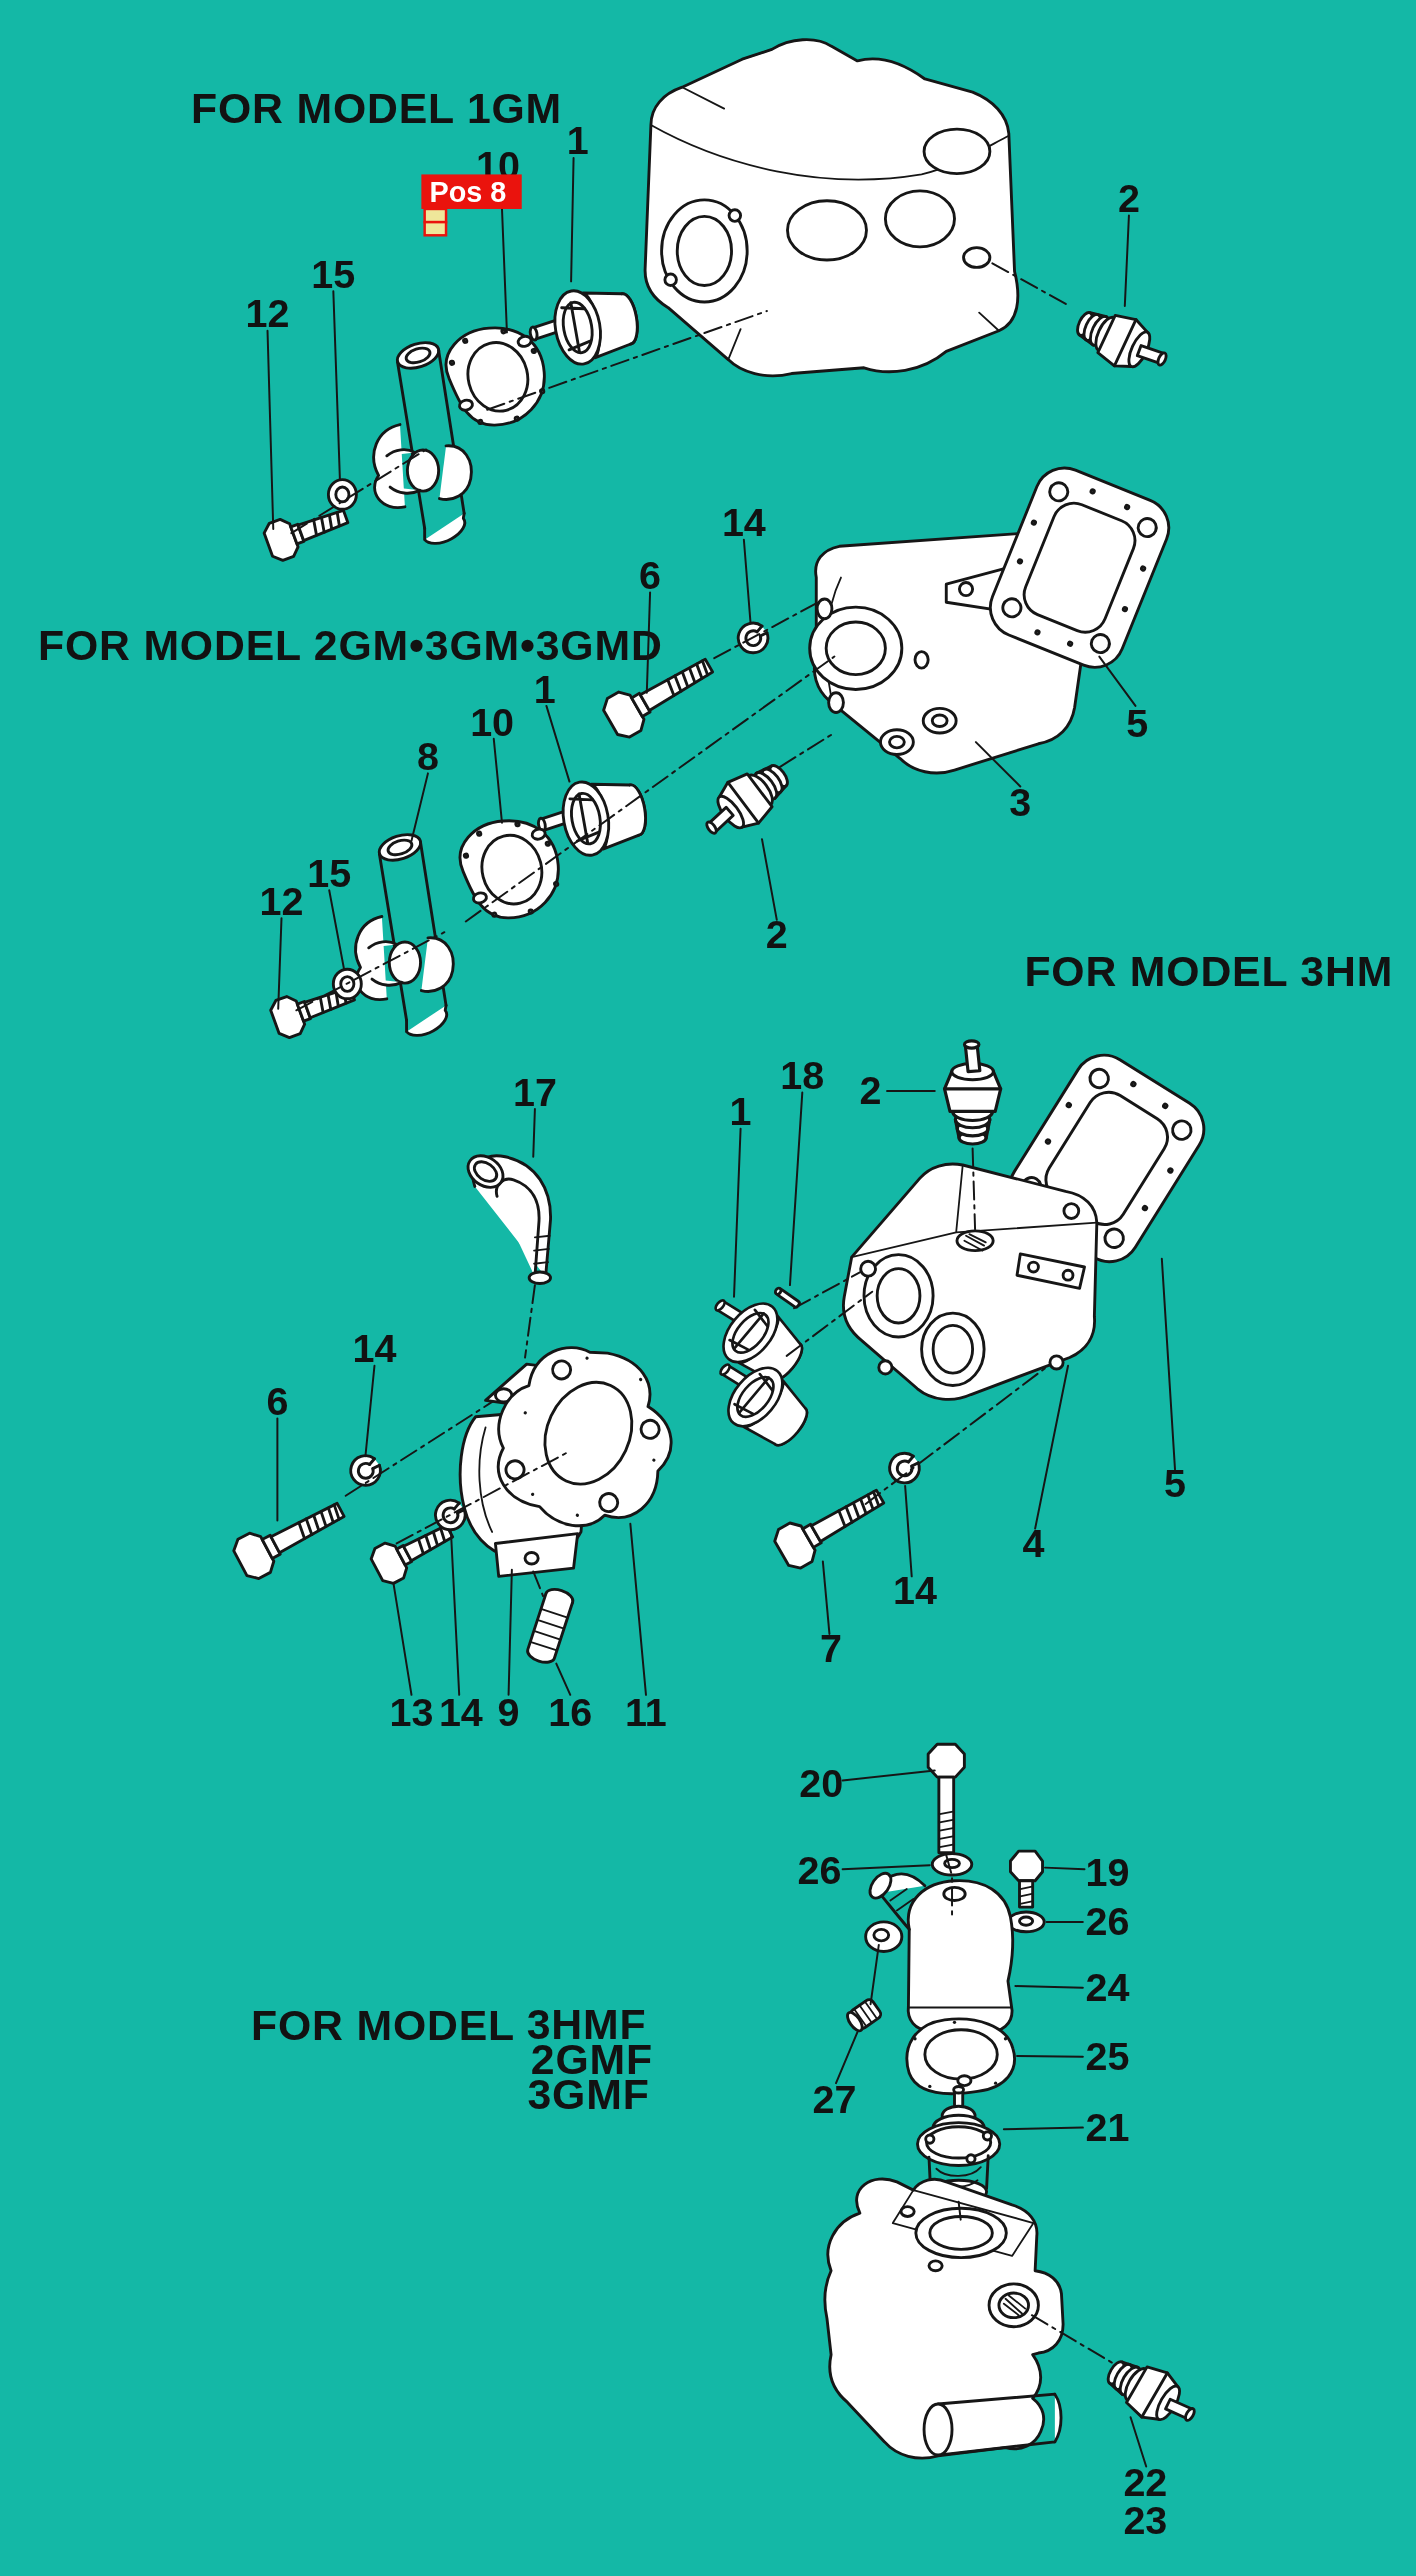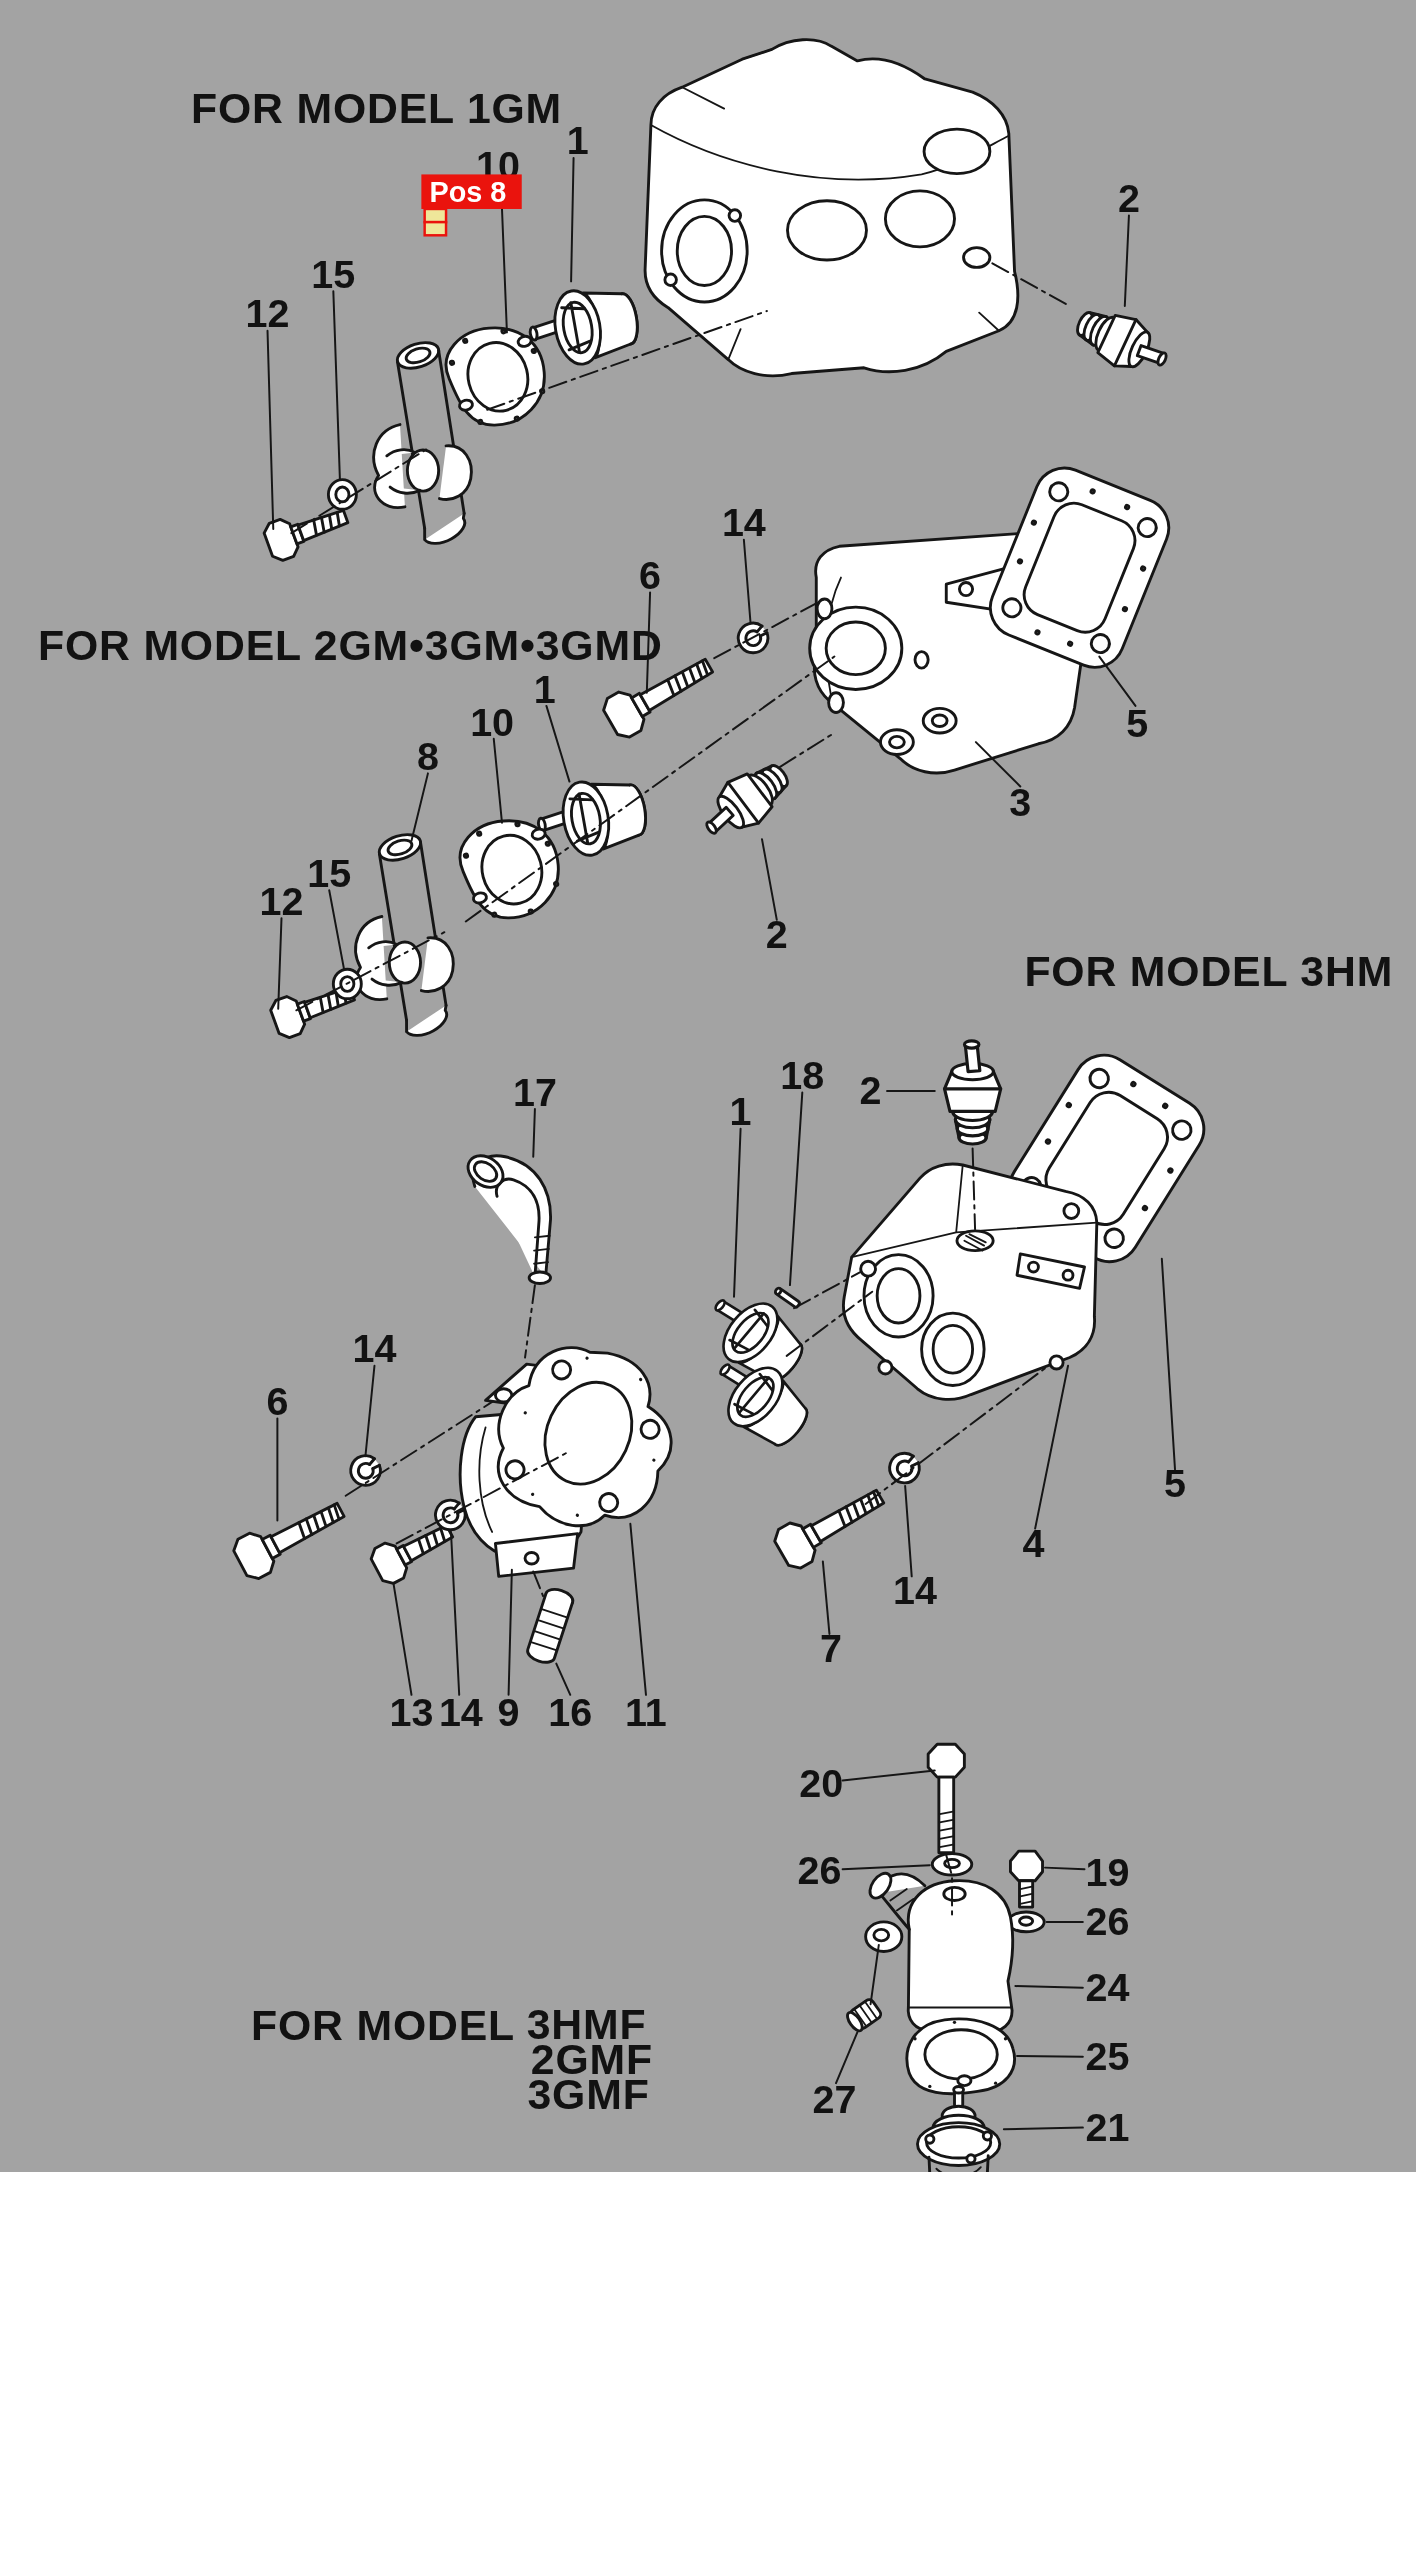--- a/index.html
+++ b/index.html
@@ -1,16 +1,16 @@
 <!DOCTYPE html>
 <html style="font-size:13px"><head>
 <meta charset="utf-8">
 <style>
   html,body{margin:0;padding:0;background:#ffffff;}
-  .page{position:relative;width:1417px;height:2172px;background:#a3a3a3;overflow:hidden;
+  .page{position:relative;width:1417px;height:2576px;background:#14b8a6;overflow:hidden;
         font-family:"Liberation Sans",sans-serif;}
   svg{position:absolute;left:0;top:0;}
   svg .part{stroke:#161616;stroke-width:3.5;fill:#ffffff;stroke-linecap:round;stroke-linejoin:round;}
   svg .part .thin{stroke-width:2.2;fill:none;}
   svg .part .dot{fill:#161616;stroke:none;}
   svg .leader{stroke:#161616;stroke-width:2.4;fill:none;stroke-linecap:round;}
   svg .axis{stroke:#161616;stroke-width:2.4;fill:none;stroke-dasharray:22 7 4 7;stroke-linecap:round;}
   svg text{fill:#121212;}
   svg .title{font-family:"Liberation Sans",sans-serif;font-weight:700;font-size:52px;letter-spacing:1px;}
   svg .callout{font-family:"Liberation Sans",sans-serif;font-weight:700;font-size:48px;text-anchor:middle;}

